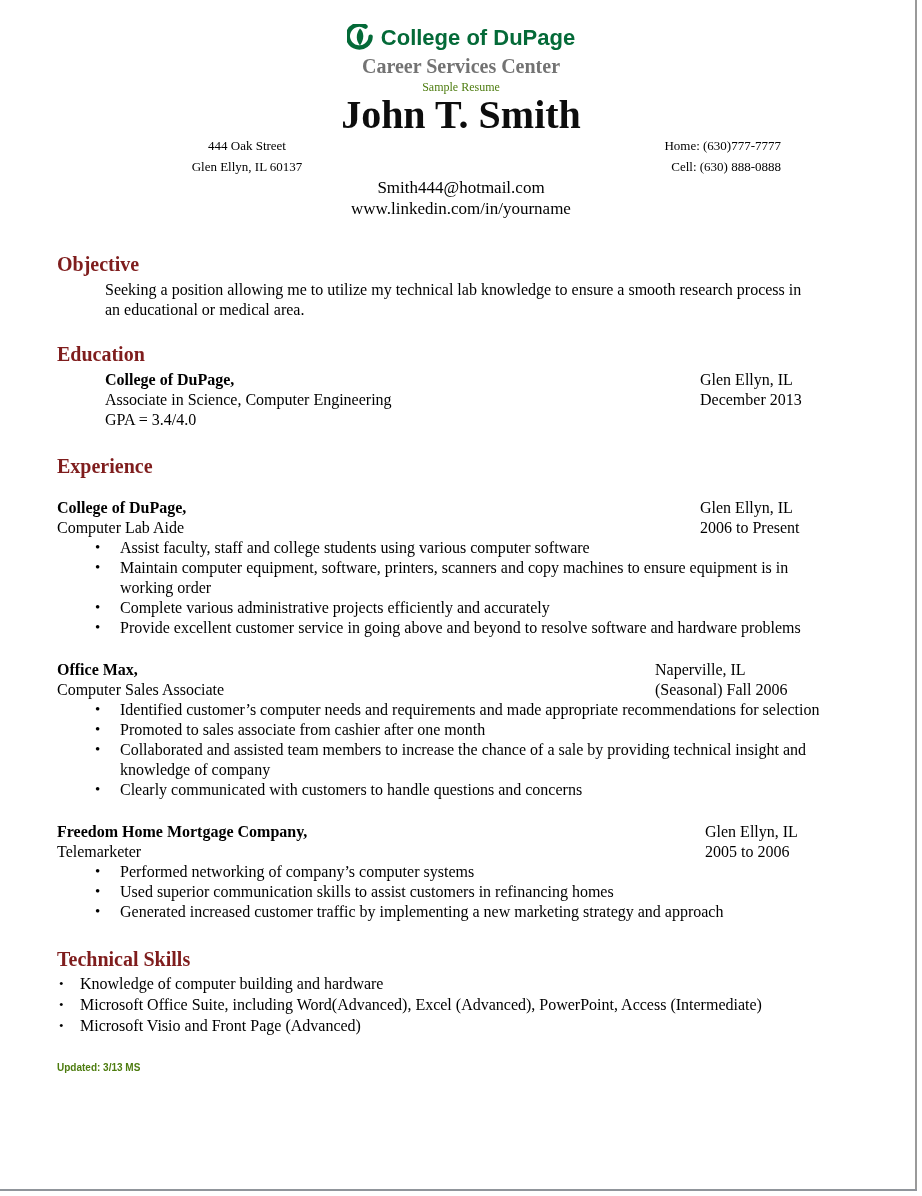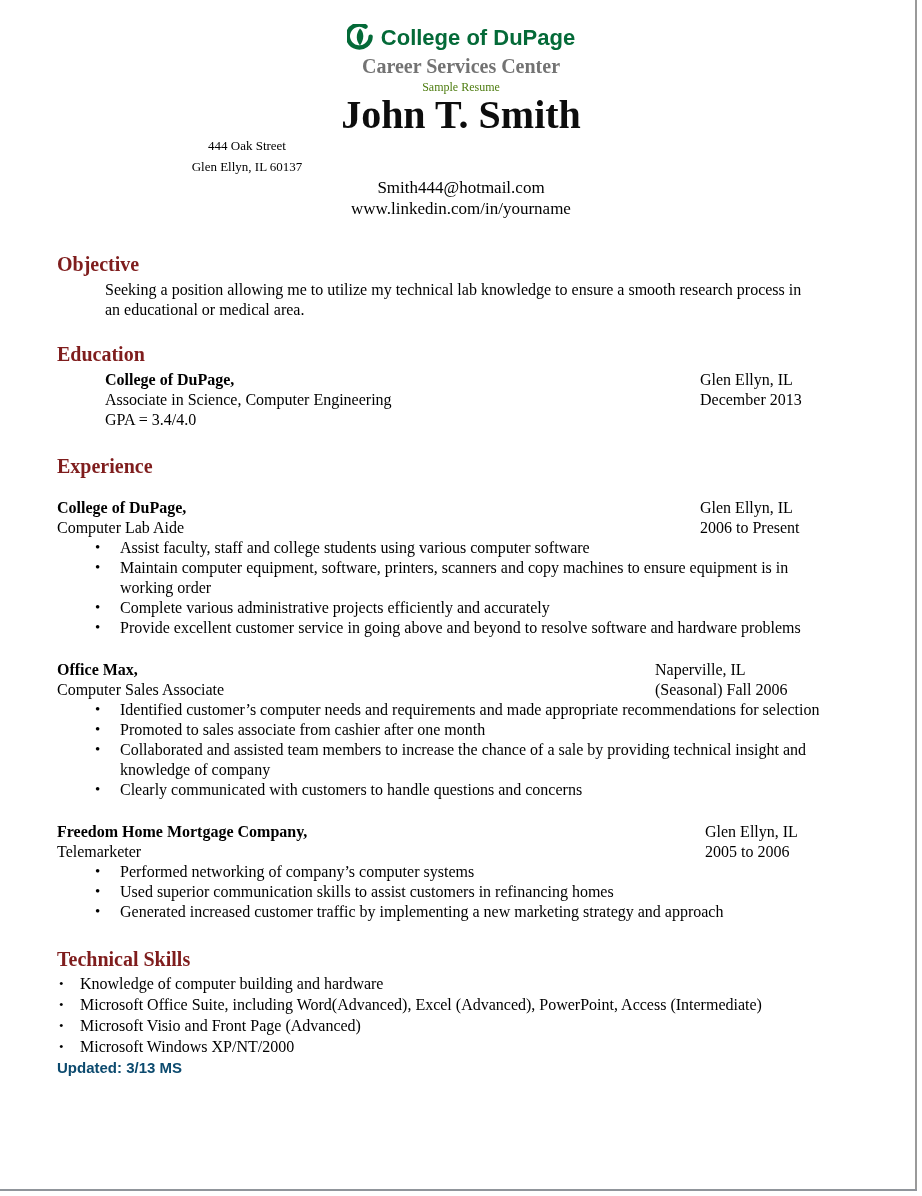--- a/index.html
+++ b/index.html
@@ -47,22 +47,22 @@
 
   ul.bullets{list-style:none;margin:0;padding:0 0 0 63px;}
   ul.bullets li{position:relative;max-width:715px;}
   ul.bullets li::before{content:"\2022";position:absolute;left:-25px;top:-1px;font-size:15px;}
 
   #skills{margin-top:26px;}
   ul.skills{list-style:none;margin:2px 0 0 0;padding:0 0 0 23px;}
   ul.skills li{position:relative;max-width:790px;line-height:21px;}
   ul.skills li::before{content:"\2022";position:absolute;left:-21px;top:0;font-size:13px;}
 
-  .doc-footer{margin-top:2px;font-family:"Liberation Sans", sans-serif;
-    font-weight:bold;font-size:15px;color:#0c4a6e;}
+  .doc-footer{margin-top:26px;font-family:"Liberation Sans", sans-serif;
+    font-weight:bold;font-size:10px;color:#4d7c0f;}
 
   
   .edge-right{position:absolute;left:915px;top:0;width:2px;height:1190px;background:#9a9a9a;}
   .edge-bottom{position:absolute;left:0;top:1189px;width:917px;height:2px;background:#90959b;}
   .logo-icon{display:inline-flex;}
 </style>
 </head>
 <body>
 
 <div class="content">
@@ -79,20 +79,24 @@
     </div>
     <div class="career">Career Services Center</div>
     <div class="sample">Sample Resume</div>
     <div class="name">John T. Smith</div>
   </div>
 
   <div class="contact-row">
     <div class="contact-left">
       <div>444 Oak Street</div>
       <div>Glen Ellyn, IL 60137</div>
+    </div>
+    <div class="contact-right">
+      <div>Home: (630)777-7777</div>
+      <div>Cell: (630) 888-0888</div>
     </div>
   </div>
   <div class="center-lines">
     <div>Smith444@hotmail.com</div>
     <div>www.linkedin.com/in/yourname</div>
   </div>
 
   <div id="objective">
     <div class="section-heading">Objective</div>
     <div class="obj-text body-text">Seeking a position allowing me to utilize my technical lab knowledge to ensure a smooth research process in an educational or medical area.</div>
@@ -166,21 +170,20 @@
       </ul>
     </div>
   </div>
 
   <div id="skills">
     <div class="section-heading">Technical Skills</div>
     <ul class="skills body-text">
       <li>Knowledge of computer building and hardware</li>
       <li>Microsoft Office Suite, including Word(Advanced), Excel (Advanced), PowerPoint, Access (Intermediate)</li>
       <li>Microsoft Visio and Front Page (Advanced)</li>
-      <li>Microsoft Windows XP/NT/2000</li>
     </ul>
   </div>
 
   <div class="doc-footer">Updated: 3/13 MS</div>
 
 </div>
 
 <div class="edge-right"></div>
 <div class="edge-bottom"></div>
 

